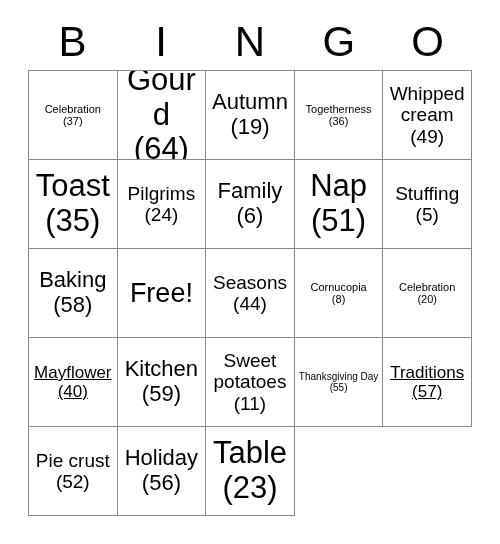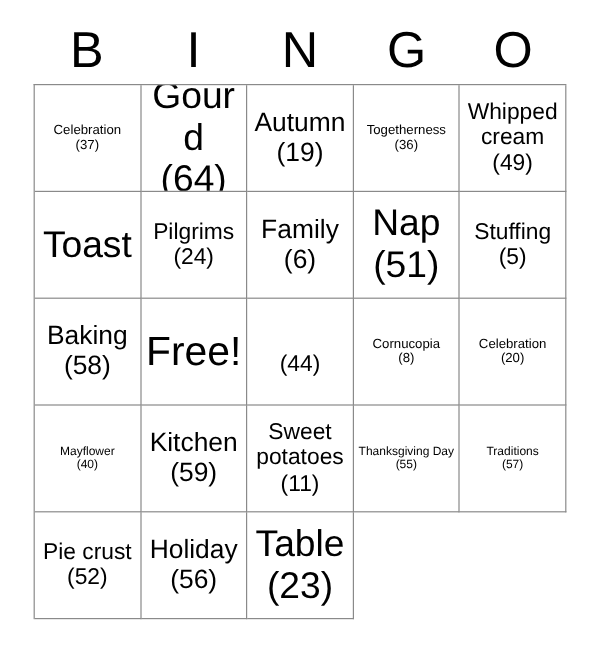--- a/index.html
+++ b/index.html
@@ -67,24 +67,24 @@
   }
   .cell-text {
     display: block;
     width: 100%;
     line-height: 1.12;
     word-break: break-word;
     hyphens: none;
   }
   
   .fs-xl   { font-size: 31px; }
-  .fs-lg   { font-size: 34px; }
+  .fs-lg   { font-size: 27px; }
   .fs-md   { font-size: 22px; }
   .fs-sm   { font-size: 19px; }
-  .fs-xs   { font-size: 10px; }
+  .fs-xs   { font-size: 17px; text-decoration: underline; }
   .fs-xxs  { font-size: 11px; }
   .fs-tiny { font-size: 10px; }
 </style>
 </head>
 <body>
 
 <div id="card">
 
   <div id="header-row">
       <div class="header-letter">B</div>
@@ -104,42 +104,42 @@
       <div class="cell">
         <span class="cell-text fs-md"><span>Autumn</span><br><span>(19)</span></span>
       </div>
       <div class="cell">
         <span class="cell-text fs-xxs"><span>Togetherness</span><br><span>(36)</span></span>
       </div>
       <div class="cell">
         <span class="cell-text fs-sm"><span>Whipped cream</span><br><span>(49)</span></span>
       </div>
       <div class="cell">
-        <span class="cell-text fs-xl"><span>Toast</span><br></span>
+        <span class="cell-text fs-xl"><span>Toast</span><br><span>(35)</span></span>
       </div>
       <div class="cell">
         <span class="cell-text fs-sm"><span>Pilgrims</span><br><span>(24)</span></span>
       </div>
       <div class="cell">
         <span class="cell-text fs-md"><span>Family</span><br><span>(6)</span></span>
       </div>
       <div class="cell">
         <span class="cell-text fs-xl"><span>Nap</span><br><span>(51)</span></span>
       </div>
       <div class="cell">
         <span class="cell-text fs-sm"><span>Stuffing</span><br><span>(5)</span></span>
       </div>
       <div class="cell">
         <span class="cell-text fs-md"><span>Baking</span><br><span>(58)</span></span>
       </div>
       <div class="cell">
         <span class="cell-text fs-lg"><span>Free!</span></span>
       </div>
       <div class="cell">
-        <span class="cell-text fs-sm"><br><span>(44)</span></span>
+        <span class="cell-text fs-sm"><span>Seasons</span><br><span>(44)</span></span>
       </div>
       <div class="cell">
         <span class="cell-text fs-xxs"><span>Cornucopia</span><br><span>(8)</span></span>
       </div>
       <div class="cell">
         <span class="cell-text fs-xxs"><span>Celebration</span><br><span>(20)</span></span>
       </div>
       <div class="cell">
         <span class="cell-text fs-xs"><span>Mayflower</span><br><span>(40)</span></span>
       </div>

